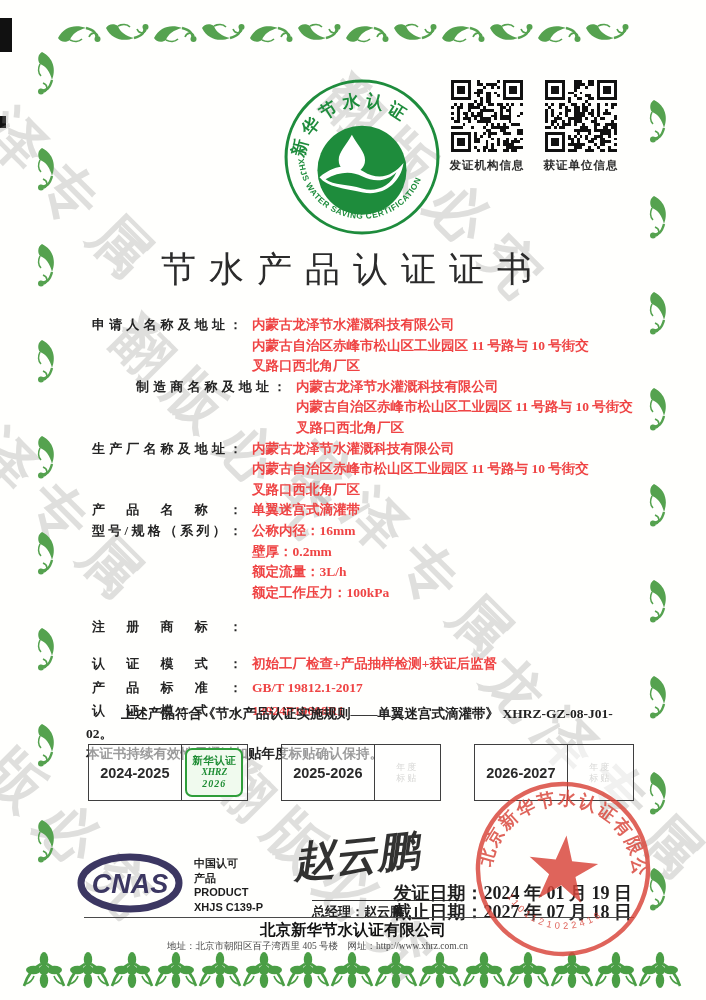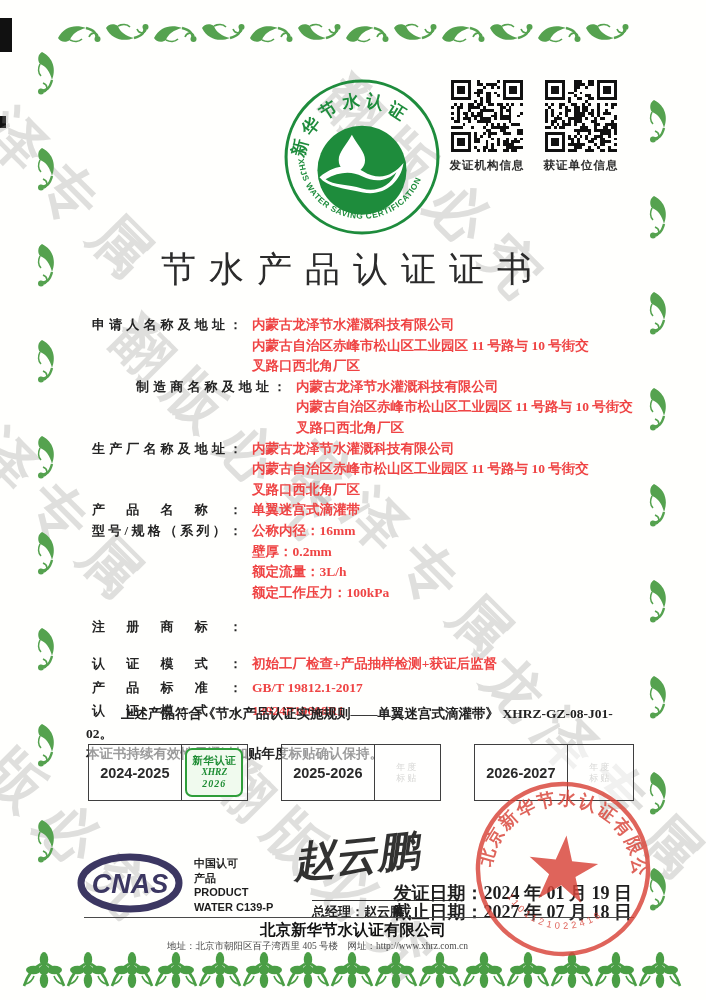--- a/index.html
+++ b/index.html
@@ -735,21 +735,21 @@
 
   <svg id="cnas-logo" width="108" height="62" viewBox="0 0 108 62">
     <ellipse cx="54" cy="31" rx="49" ry="26" fill="none" stroke="#3c3762" stroke-width="7"></ellipse>
     <text x="54" y="41" text-anchor="middle" font-size="27" font-weight="bold" font-style="italic" fill="#3c3762" font-family="Liberation Sans,sans-serif">CNAS</text>
   </svg>
 
   <div id="cnas-text">
     <div>中国认可</div>
     <div>产品</div>
     <div>PRODUCT</div>
-    <div>WATER C139-P</div>
+    <div>XHJS C139-P</div>
   </div>
 
   <div id="signature">
     <div class="sig-text">赵云鹏</div>
   </div>
   <div id="sig-line"></div>
   <div id="manager">总经理：赵云鹏</div>
 
   <div id="dates">
     <div>发证日期：2024 年 01 月 19 日</div>

